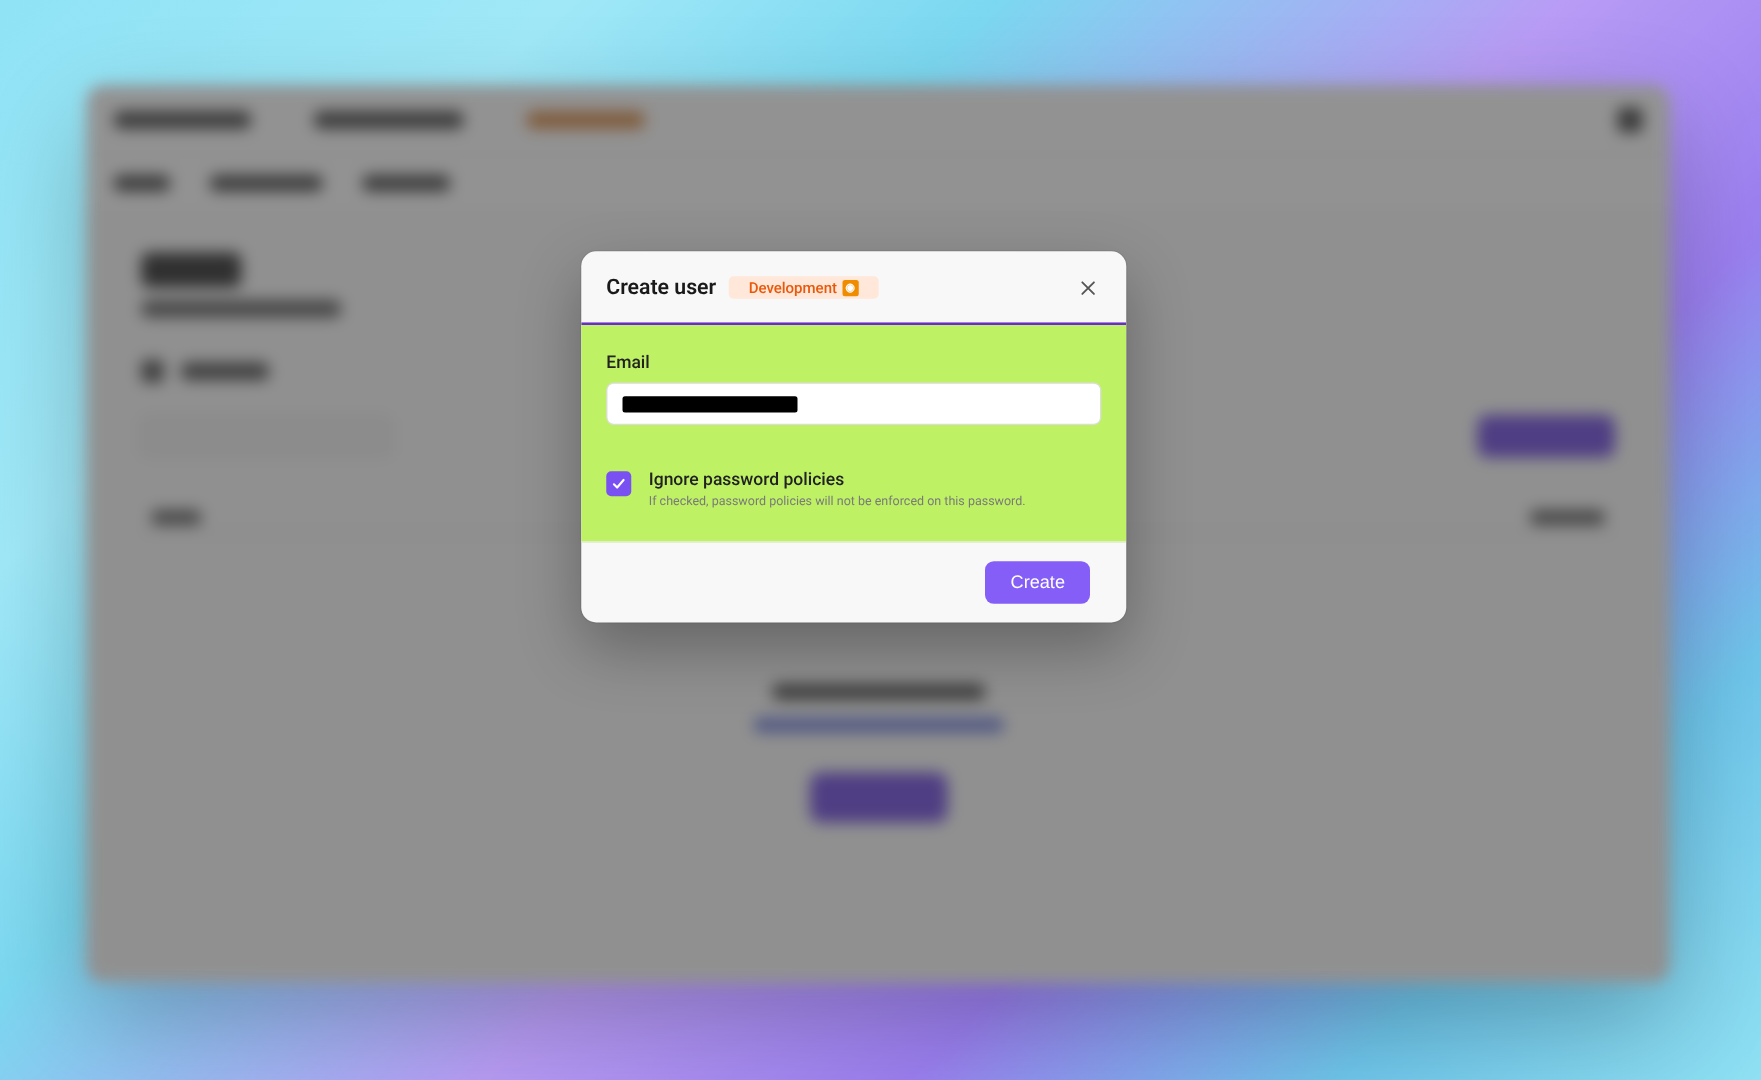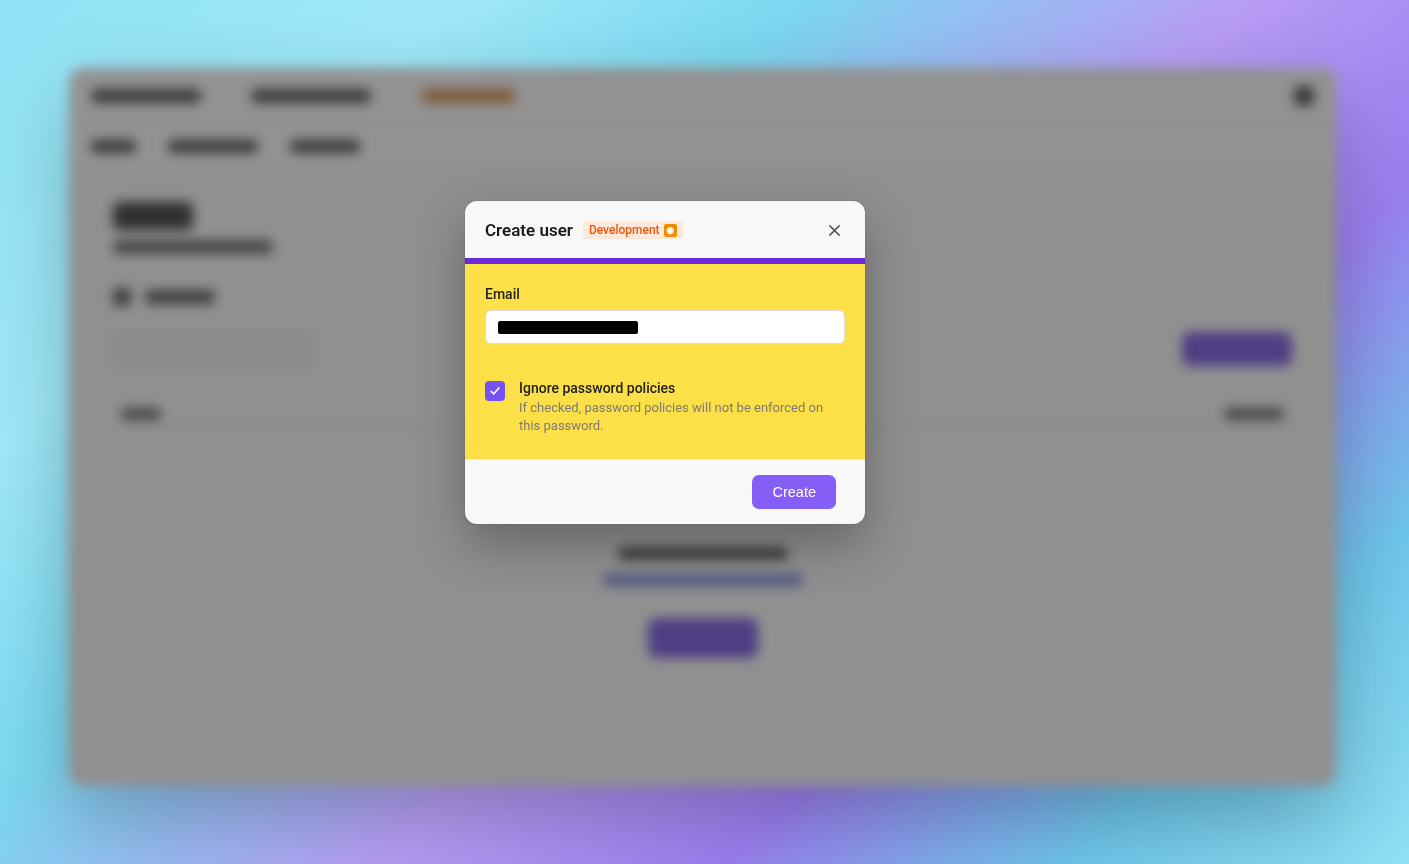--- a/index.html
+++ b/index.html
@@ -67,21 +67,21 @@
 .app-body .empty{display:flex;flex-direction:column;align-items:center;gap:14px;}
 .app-body .empty .l1{height:13px;width:170px;background:#444;border-radius:5px;}
 .app-body .empty .l2{height:12px;width:200px;background:#6a7bd8;border-radius:5px;}
 .app-body .empty .bt{margin-top:18px;width:110px;height:40px;border-radius:9px;background:#6741d9;}
 
 
 .modal {
   position: absolute;
   top: 201px;
   left: 465px;
-  width: 400px;
+  width: 436px;
   background: #f8f8f8;
   border-radius: 12px;
   box-shadow: 0 20px 50px rgba(0,0,0,0.3), 0 0 0 1px rgba(0,0,0,0.05);
   overflow: hidden;
 }
 .modal-header {
   padding: 18px 20px 17px;
   display: flex;
   align-items: center;
   gap: 10px;
@@ -92,41 +92,41 @@
   color: #1a1a1a;
 }
 .env-badge {
   display: inline-flex;
   align-items: center;
   gap: 4px;
   background: #ffe8d9;
   color: #e8590c;
   font-size: 12px;
   font-weight: 500;
-  padding: 2px 6px;
+  padding: 2px 16px;
   border-radius: 4px;
 }
 .env-badge .icon {
   width: 13px; height: 13px;
   background: #f08c00;
   border-radius: 2px;
   display: inline-flex; align-items: center; justify-content: center;
   color: #fff; font-size: 9px; font-weight:700;
 }
 .close-btn {
   margin-left: auto;
   width: 22px; height: 22px;
   display: flex; align-items: center; justify-content: center;
   color: #555; cursor: pointer;
   border-radius: 4px;
 }
 
 .modal-body {
-  background: #fde047;
-  border-top: 6px solid #6d28d9;
+  background: #bef264;
+  border-top: 2px solid #6d28d9;
   border-bottom: 1px solid #ececec;
   padding: 22px 20px 24px;
 }
 .field { margin-bottom: 18px; }
 .field:last-child { margin-bottom: 0; }
 .field-label {
   display: block;
   font-size: 14px;
   font-weight: 500;
   color: #222;
@@ -170,21 +170,21 @@
   margin-top: 1px;
 }
 .checkbox svg { width: 12px; height: 12px; }
 .checkbox-text .cb-title {
   font-size: 14px;
   font-weight: 500;
   color: #222;
   margin-bottom: 3px;
 }
 .checkbox-text .cb-desc {
-  font-size: 13px;
+  font-size: 10px;
   color: #7a7a7a;
   line-height: 1.4;
 }
 
 .modal-footer {
   padding: 15px 29px;
   display: flex;
   justify-content: flex-end;
 }
 .primary-btn {

